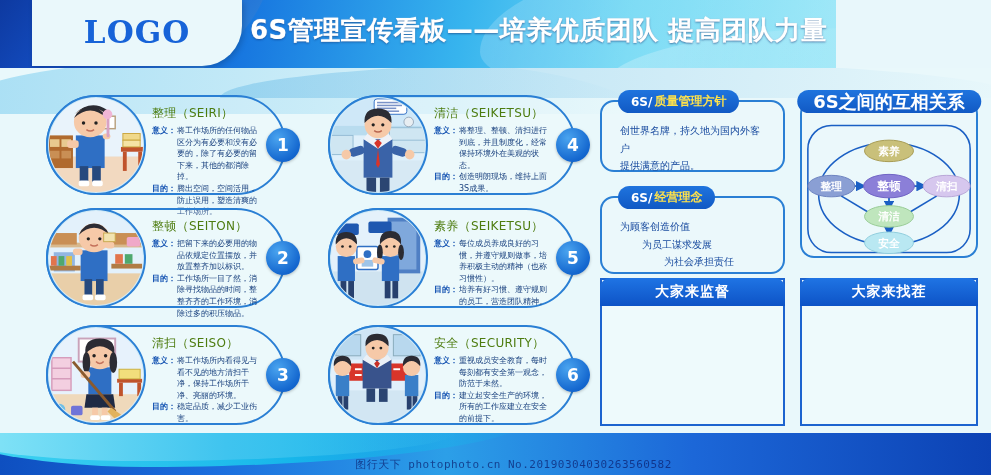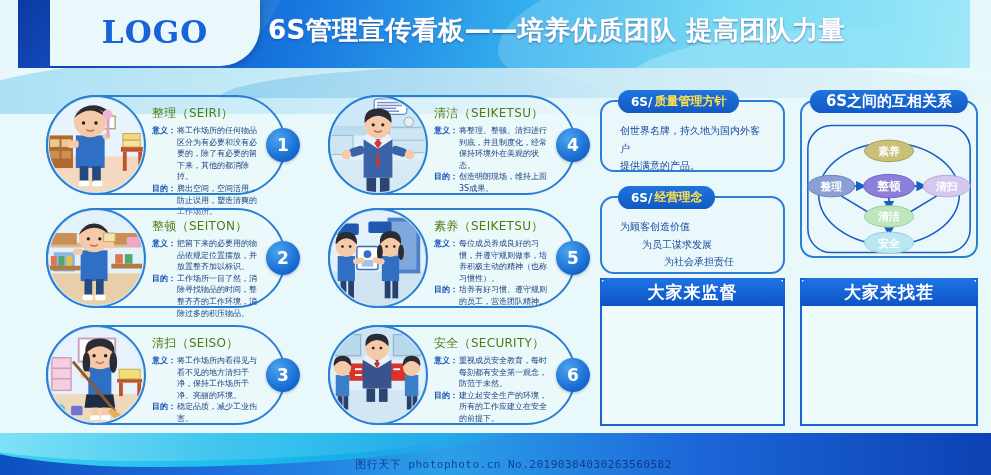--- a/index.html
+++ b/index.html
@@ -7,21 +7,21 @@
   body {
     font-family:"DejaVu Sans","Liberation Sans",sans-serif;
     background:#e8f7fb;
     position:relative;
   }
 
   
   #board { position:absolute; inset:0; width:991px; height:475px; overflow:hidden; }
 
   
-  .header { position:absolute; left:0; top:0; width:952px; height:72px; overflow:hidden;margin-left:18px; }
+  .header { position:absolute; left:0; top:0; width:836px; height:72px; overflow:hidden; }
   .hdr-bg {
     position:absolute; inset:0;
     background:
       linear-gradient(100deg,#0a3fa8 0%,#0f53c8 12%,#1878e0 30%,#37b4ee 55%,#6fd8f4 75%,#9fe8f8 100%);
   }
   .hdr-wave1 {
     position:absolute; left:-40px; top:-30px; width:300px; height:140px;
     background:linear-gradient(120deg,#0a2f8f 0%,#1552c9 45%,#2f8ee0 100%);
     border-radius:0 0 60% 30%/0 0 100% 60%;
     transform:skewX(-10deg);
@@ -145,31 +145,31 @@
   .rpanel .body.stagger div:nth-child(1){ padding-left:0; }
   .rpanel .body.stagger div:nth-child(2){ padding-left:22px; }
   .rpanel .body.stagger div:nth-child(3){ padding-left:44px; }
 
   
   .diagram { position:absolute; left:0; top:18px; width:100%; height:140px; }
   .dheader {
     position:absolute; left:50%; transform:translateX(-50%); top:-12px;
     height:23px; padding:0 16px; border-radius:12px;
     background:linear-gradient(180deg,#1f74de,#1159c4);
-    color:#fff; font-size:15px; font-weight:bold;
+    color:#fff; font-size:18px; font-weight:bold;
     display:flex; align-items:center; white-space:nowrap;
   }
 
   
   .bpanel { position:absolute; border:2px solid #1c63cf; background:rgba(255,255,255,.25); }
   .bpanel .bhdr {
     position:absolute; left:-2px; top:-2px; right:-2px; height:28px;
     background:linear-gradient(180deg,#1f74e4,#0d53c6);
     border-radius:10px 10px 0 0;
-    color:#fff; font-size:17px; font-weight:bold;
+    color:#fff; font-size:14px; font-weight:bold;
     display:flex; align-items:center; justify-content:center;
     letter-spacing:1px;
   }
 
   
   .ill { position:absolute; inset:0; }
 </style>
 </head>
 <body>
 

